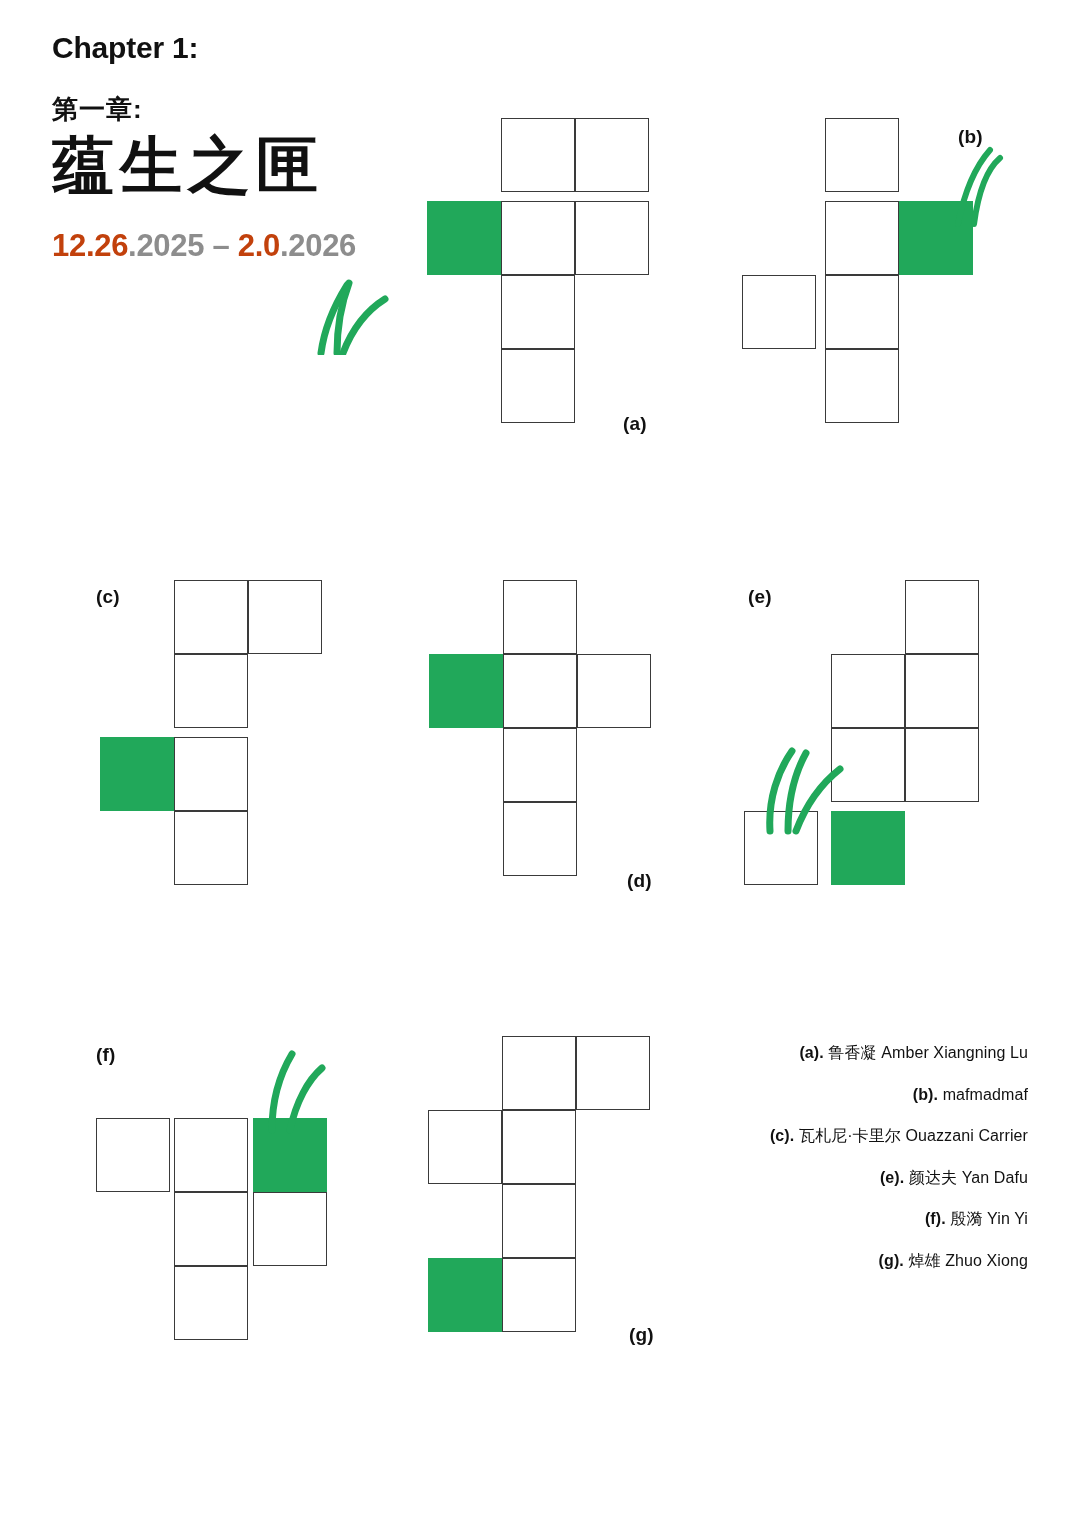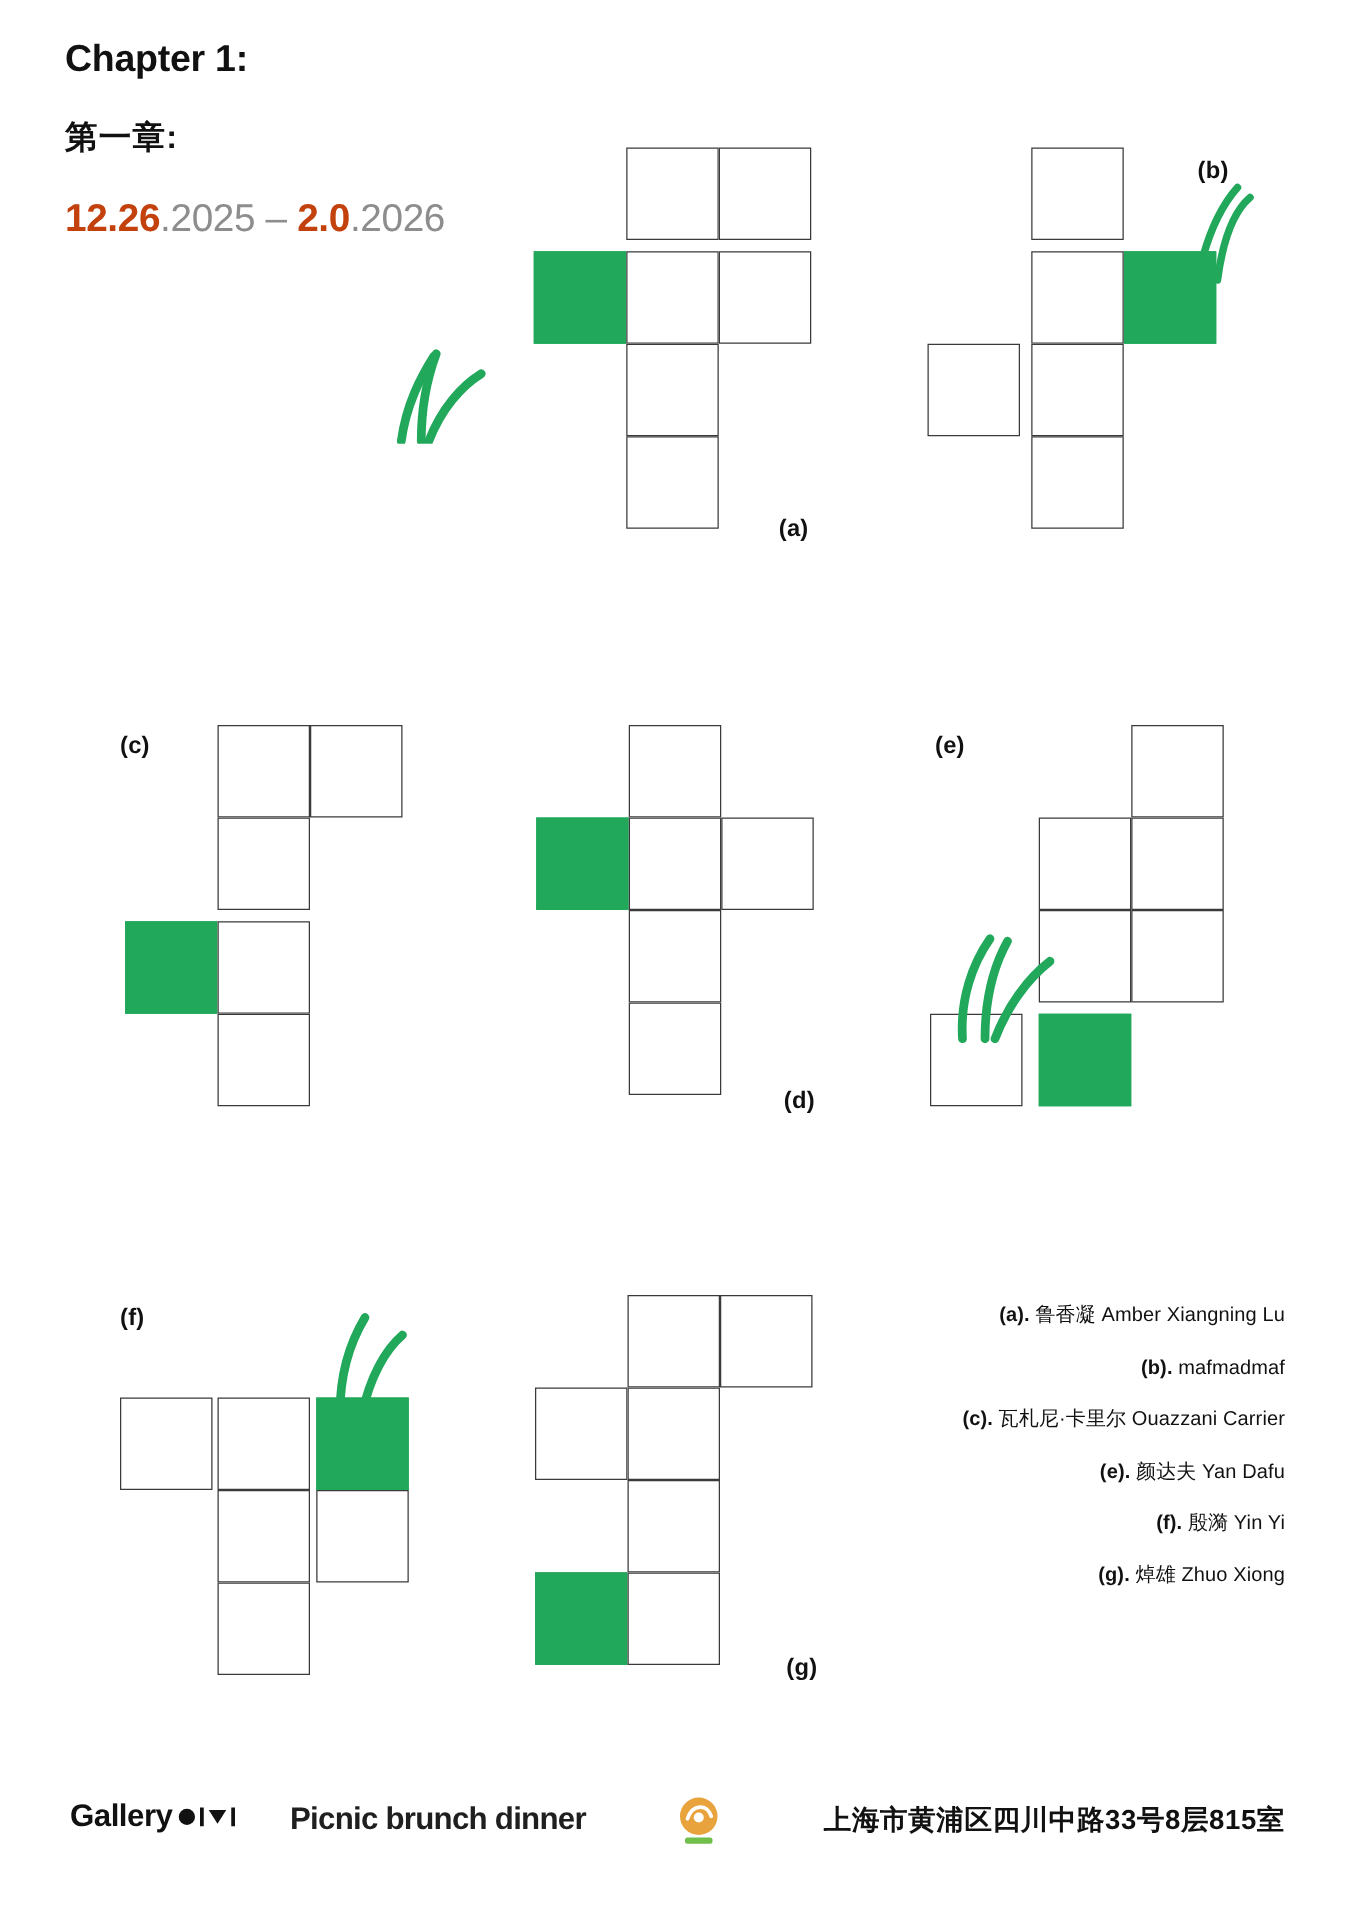--- a/index.html
+++ b/index.html
@@ -27,21 +27,21 @@
     font-size:26px;font-weight:700;margin-top:26px;color:#111;letter-spacing:1px;
   }
   .title-cn{
     font-size:62px;font-weight:700;margin-top:6px;letter-spacing:6px;color:#111;
     line-height:1.05;
   }
   .dates{
     margin-top:30px;font-size:31px;font-weight:700;color:#9a9a9a;letter-spacing:-0.3px;
   }
   .dates .hi{color:#c2410c;}
-  .dates .yr{color:#8d8d8d;font-weight:400;}
+  .dates .yr{color:#8d8d8d;font-weight:700;}
 
   
   .grass-title{position:absolute;left:285px;top:265px;width:120px;height:90px;}
 
   
   .net{position:absolute;}
   .cell{
     position:absolute;width:74px;height:74px;
     border:1px solid #3a3a3a;box-sizing:border-box;background:#ffffff;
   }
@@ -83,20 +83,21 @@
   }
 </style>
 </head>
 <body>
 
 <div class="poster">
 
   <div class="title-block">
     <div class="chapter-line">Chapter 1:</div>
     <div class="chapter-cn">第一章:</div>
+    <div class="title-cn">蕴生之匣</div>
     <div class="dates">
       <span class="hi">12.26</span><span class="yr">.2025</span><span class="yr"> – </span><span class="hi">2.0</span><span class="yr">.2026</span>
     </div>
   </div>
 
   <svg class="grass-title" viewBox="0 0 120 90">
     <path d="M36 88 C40 58 52 36 62 20" stroke="#21a85a" stroke-width="7" fill="none" stroke-linecap="round"></path>
     <path d="M52 88 C52 58 58 34 64 18" stroke="#21a85a" stroke-width="7" fill="none" stroke-linecap="round"></path>
     <path d="M58 88 C68 62 84 44 100 34" stroke="#21a85a" stroke-width="7" fill="none" stroke-linecap="round"></path>
   </svg>
@@ -208,36 +209,14 @@
     <div class="credit">
       <b>(f).</b>
       <span>殷漪 Yin Yi</span>
     </div>
     <div class="credit">
       <b>(g).</b>
       <span>焯雄 Zhuo Xiong</span>
     </div>
   </div>
 
-  <div class="footer">
-    <div class="logo-gallery">
-      <span>Gallery</span>
-      <span class="gal-marks">
-        <span class="gal-dot"></span>
-        <span class="gal-bar"></span>
-        <span class="gal-tri"></span>
-        <span class="gal-bar"></span>
-      </span>
-    </div>
-
-    <div class="logo-picnic">Picnic brunch dinner</div>
-
-    <svg class="logo-round" viewBox="0 0 46 46">
-      <circle cx="23" cy="20" r="15" fill="#e8a33d"></circle>
-      <path d="M14 22 C18 10 30 10 33 20" stroke="#ffffff" stroke-width="3" fill="none" stroke-linecap="round"></path>
-      <circle cx="23" cy="21" r="4" fill="#ffffff"></circle>
-      <rect x="12" y="37" width="22" height="5" rx="2" fill="#6fbf4a"></rect>
-    </svg>
-
-    <div class="addr">上海市黄浦区四川中路33号8层815室</div>
-  </div>
 
 </div>
 
 </body></html>

